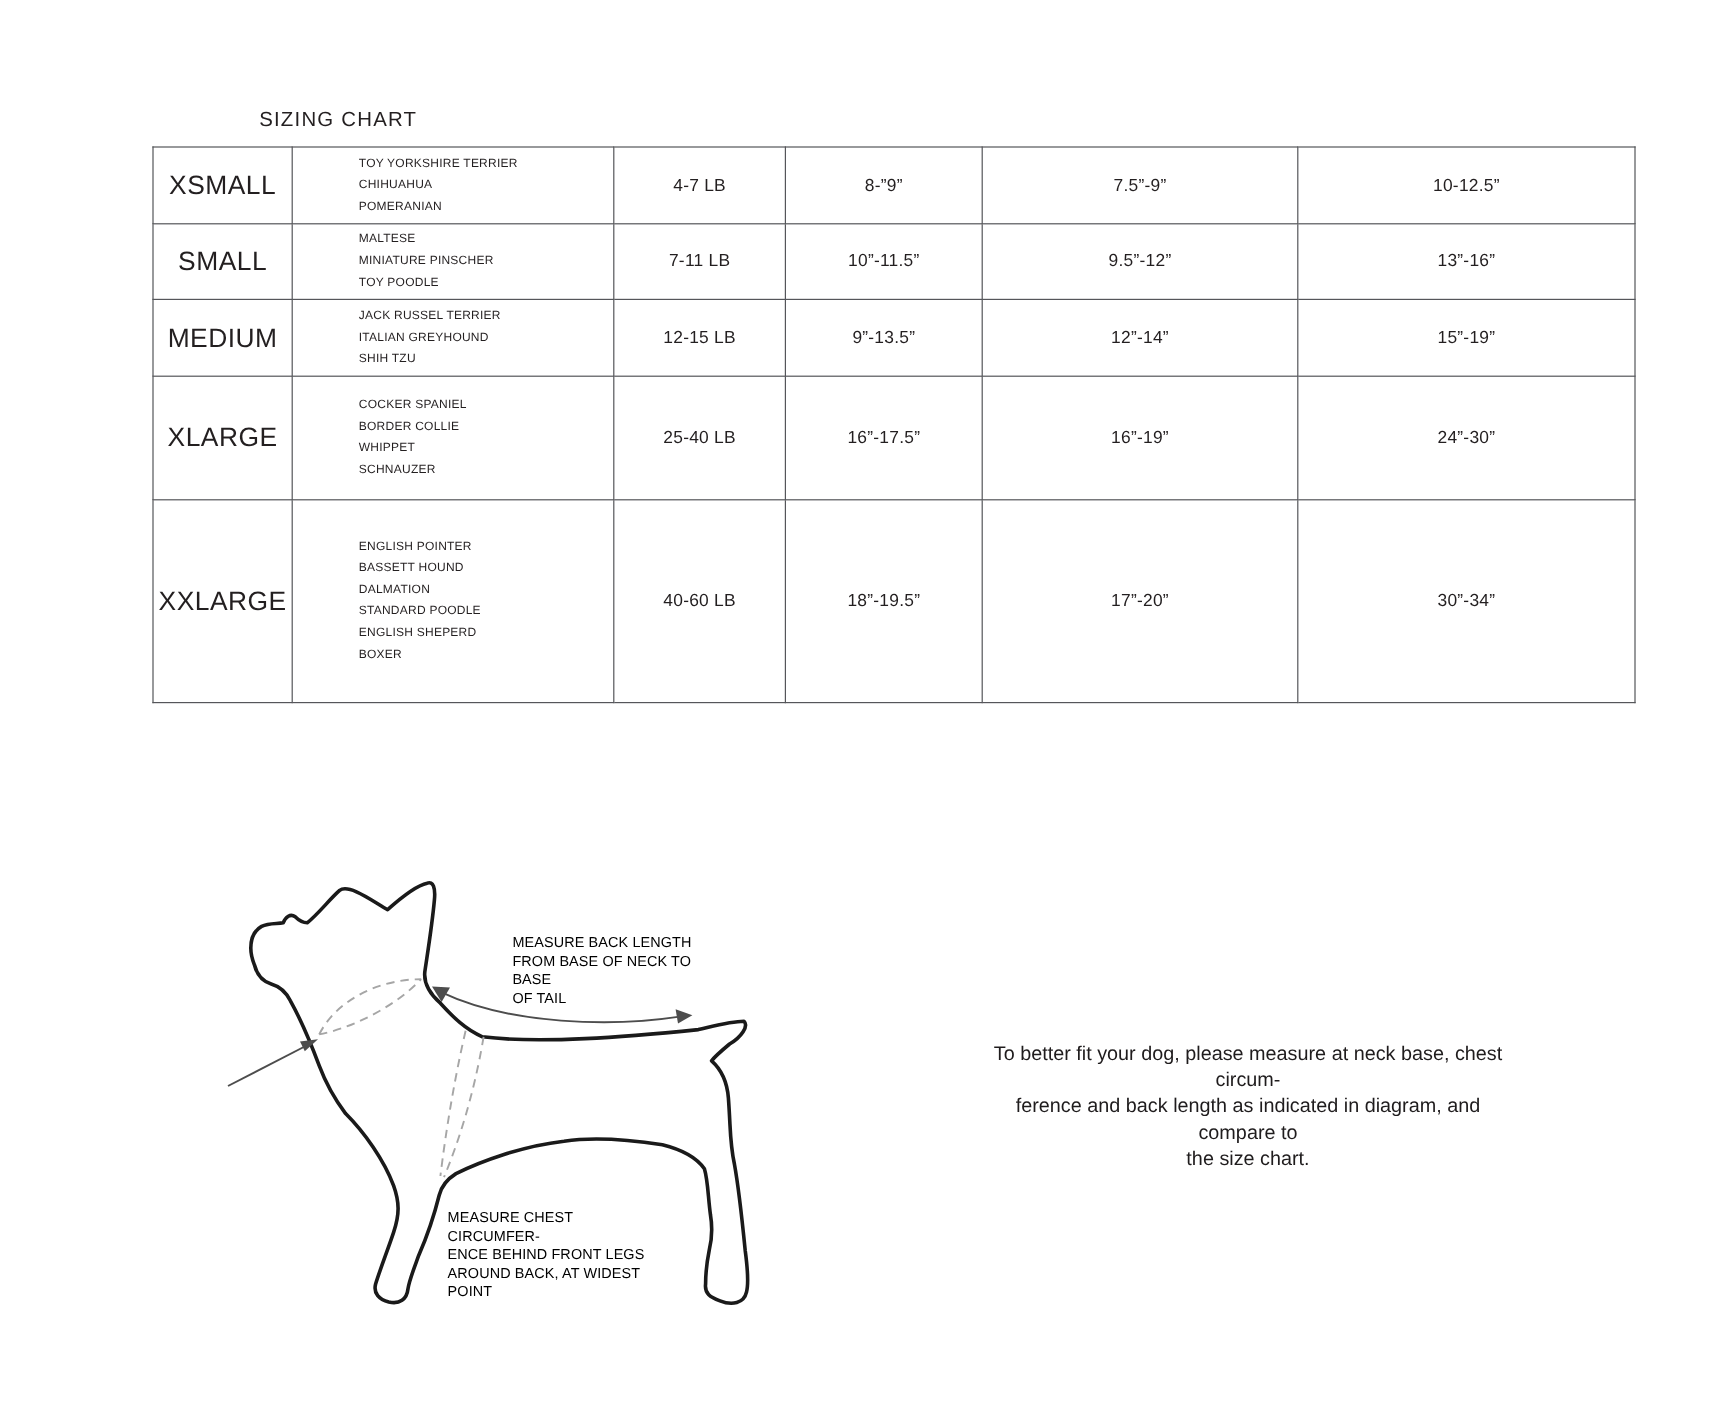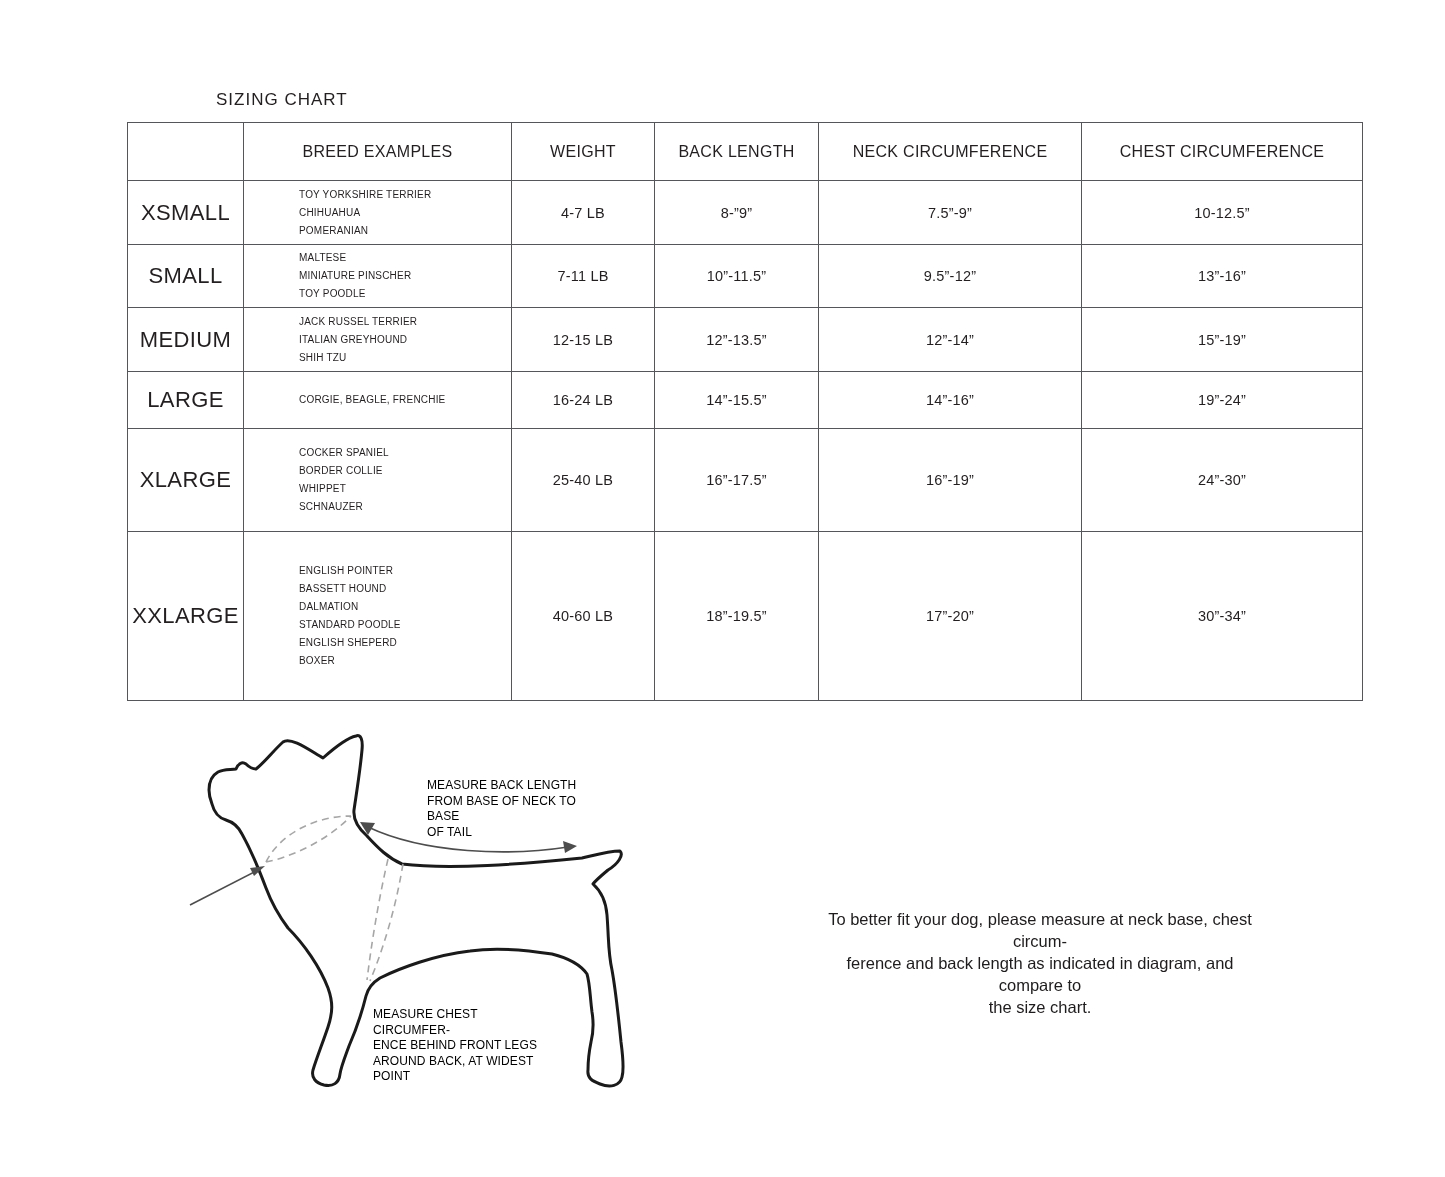--- a/index.html
+++ b/index.html
@@ -42,45 +42,37 @@
   }
   .lbl-back  { left: 337px; top: 66px;  width: 180px; }
   .lbl-neck  { left: 14px;  top: 195px; width: 150px; }
   .lbl-chest { left: 283px; top: 295px; width: 175px; }
 
   .note-block {
     position: absolute; left: 818px; top: 845px; width: 444px;
     text-align: center; font-size: 16.5px; line-height: 22px;
     white-space: pre-line; color: #1f1c1d;
   }
-  .note-block .para { margin-bottom: 12px; margin-top: 41px; }
+  .note-block .para { margin-bottom: 12px; }
 </style>
 </head>
 <body>
 
 <div class="page-title">SIZING CHART</div>
 
 <table class="size-table">
   <colgroup>
     <col style="width:116px">
       <col style="width:268px">
       <col style="width:143px">
     <col style="width:164px">
       <col style="width:263px">
       <col style="width:281px">
   </colgroup>
   <tbody>
-      <tr style="height:58px">
-    <th></th>
-    <th>BREED EXAMPLES</th>
-    <th>WEIGHT</th>
-    <th>BACK LENGTH</th>
-    <th>NECK CIRCUMFERENCE</th>
-    <th>CHEST CIRCUMFERENCE</th>
-  </tr>
   <tr style="height:64px">
     <td class="c-size">XSMALL</td>
     <td class="c-breed">TOY YORKSHIRE TERRIER
 CHIHUAHUA
 POMERANIAN</td>
     <td class="c-val">4-7 LB</td>
     <td class="c-val">8-”9”</td>
     <td class="c-val">7.5”-9”</td>
     <td class="c-val">10-12.5”</td>
   </tr>
@@ -93,31 +85,23 @@
     <td class="c-val">10”-11.5”</td>
     <td class="c-val">9.5”-12”</td>
     <td class="c-val">13”-16”</td>
   </tr>
   <tr style="height:64px">
     <td class="c-size">MEDIUM</td>
     <td class="c-breed">JACK RUSSEL TERRIER
 ITALIAN GREYHOUND
 SHIH TZU</td>
     <td class="c-val">12-15 LB</td>
-    <td class="c-val">12”-13.5”</td>
+    <td class="c-val">9”-13.5”</td>
     <td class="c-val">12”-14”</td>
     <td class="c-val">15”-19”</td>
-  </tr>
-  <tr style="height:57px">
-    <td class="c-size">LARGE</td>
-    <td class="c-breed">CORGIE, BEAGLE, FRENCHIE</td>
-    <td class="c-val">16-24 LB</td>
-    <td class="c-val">14”-15.5”</td>
-    <td class="c-val">14”-16”</td>
-    <td class="c-val">19”-24”</td>
   </tr>
   <tr style="height:103px">
     <td class="c-size">XLARGE</td>
     <td class="c-breed">COCKER SPANIEL
 BORDER COLLIE
 WHIPPET
 SCHNAUZER</td>
     <td class="c-val">25-40 LB</td>
     <td class="c-val">16”-17.5”</td>
     <td class="c-val">16”-19”</td>

